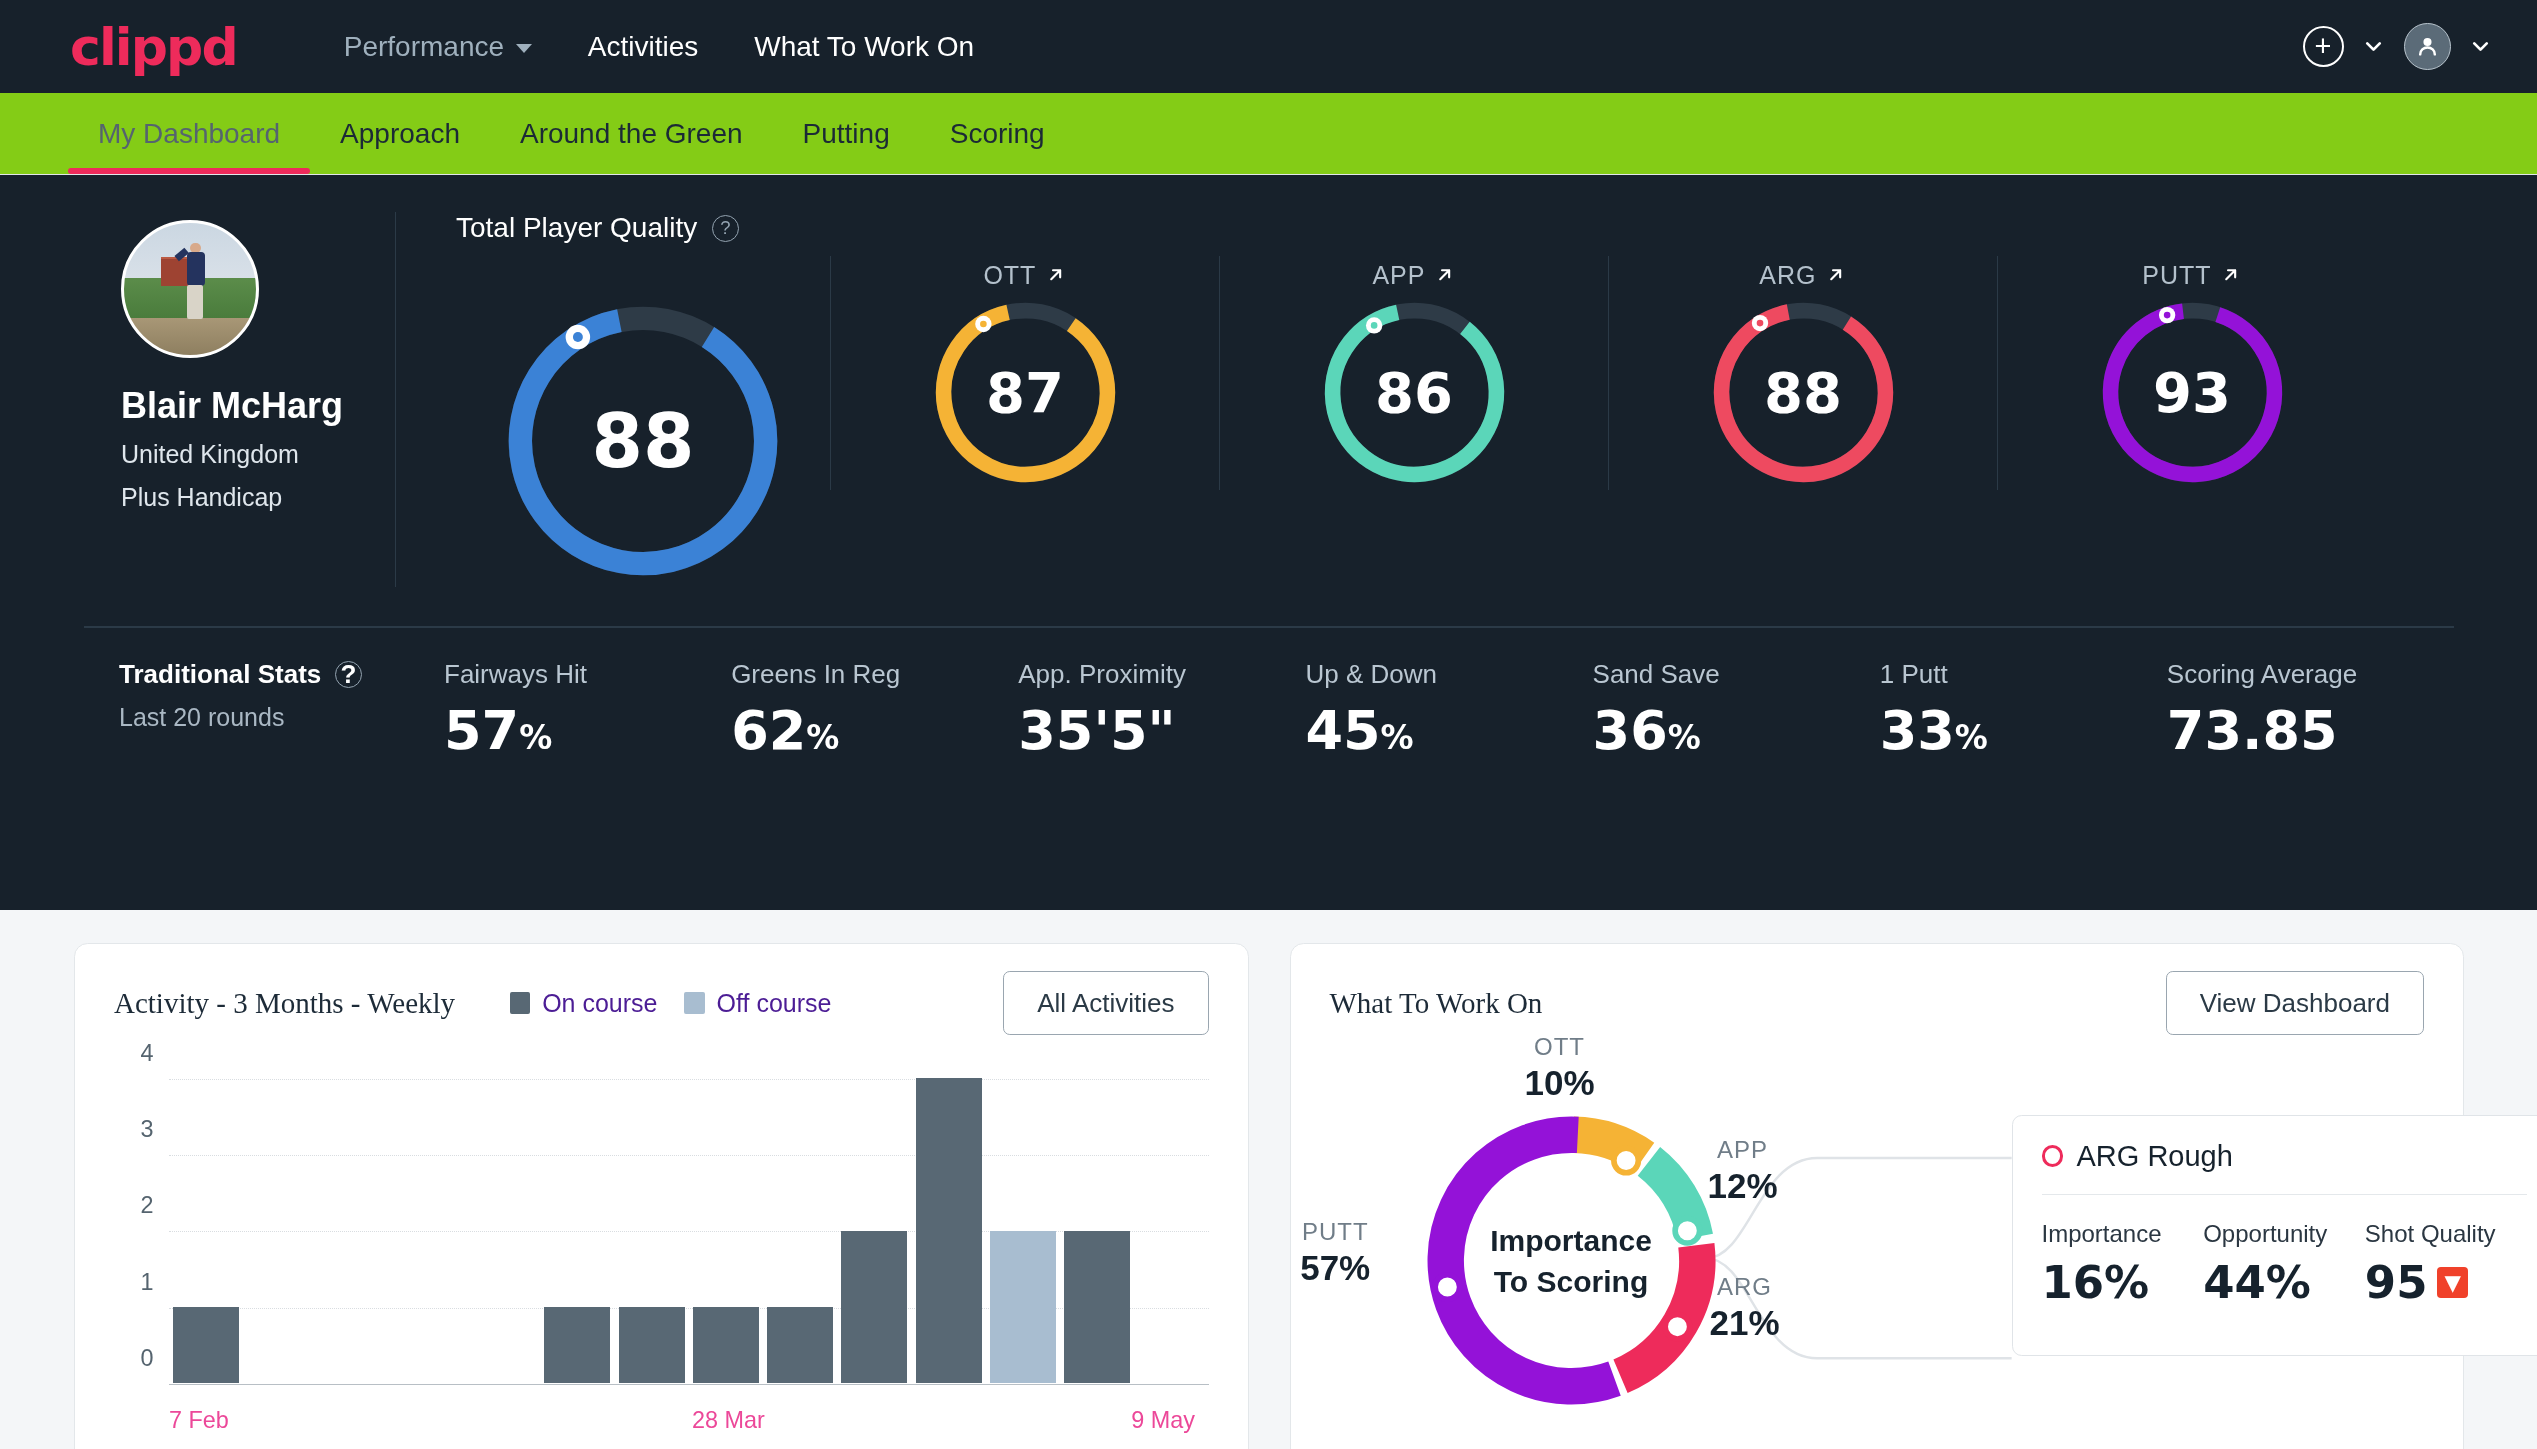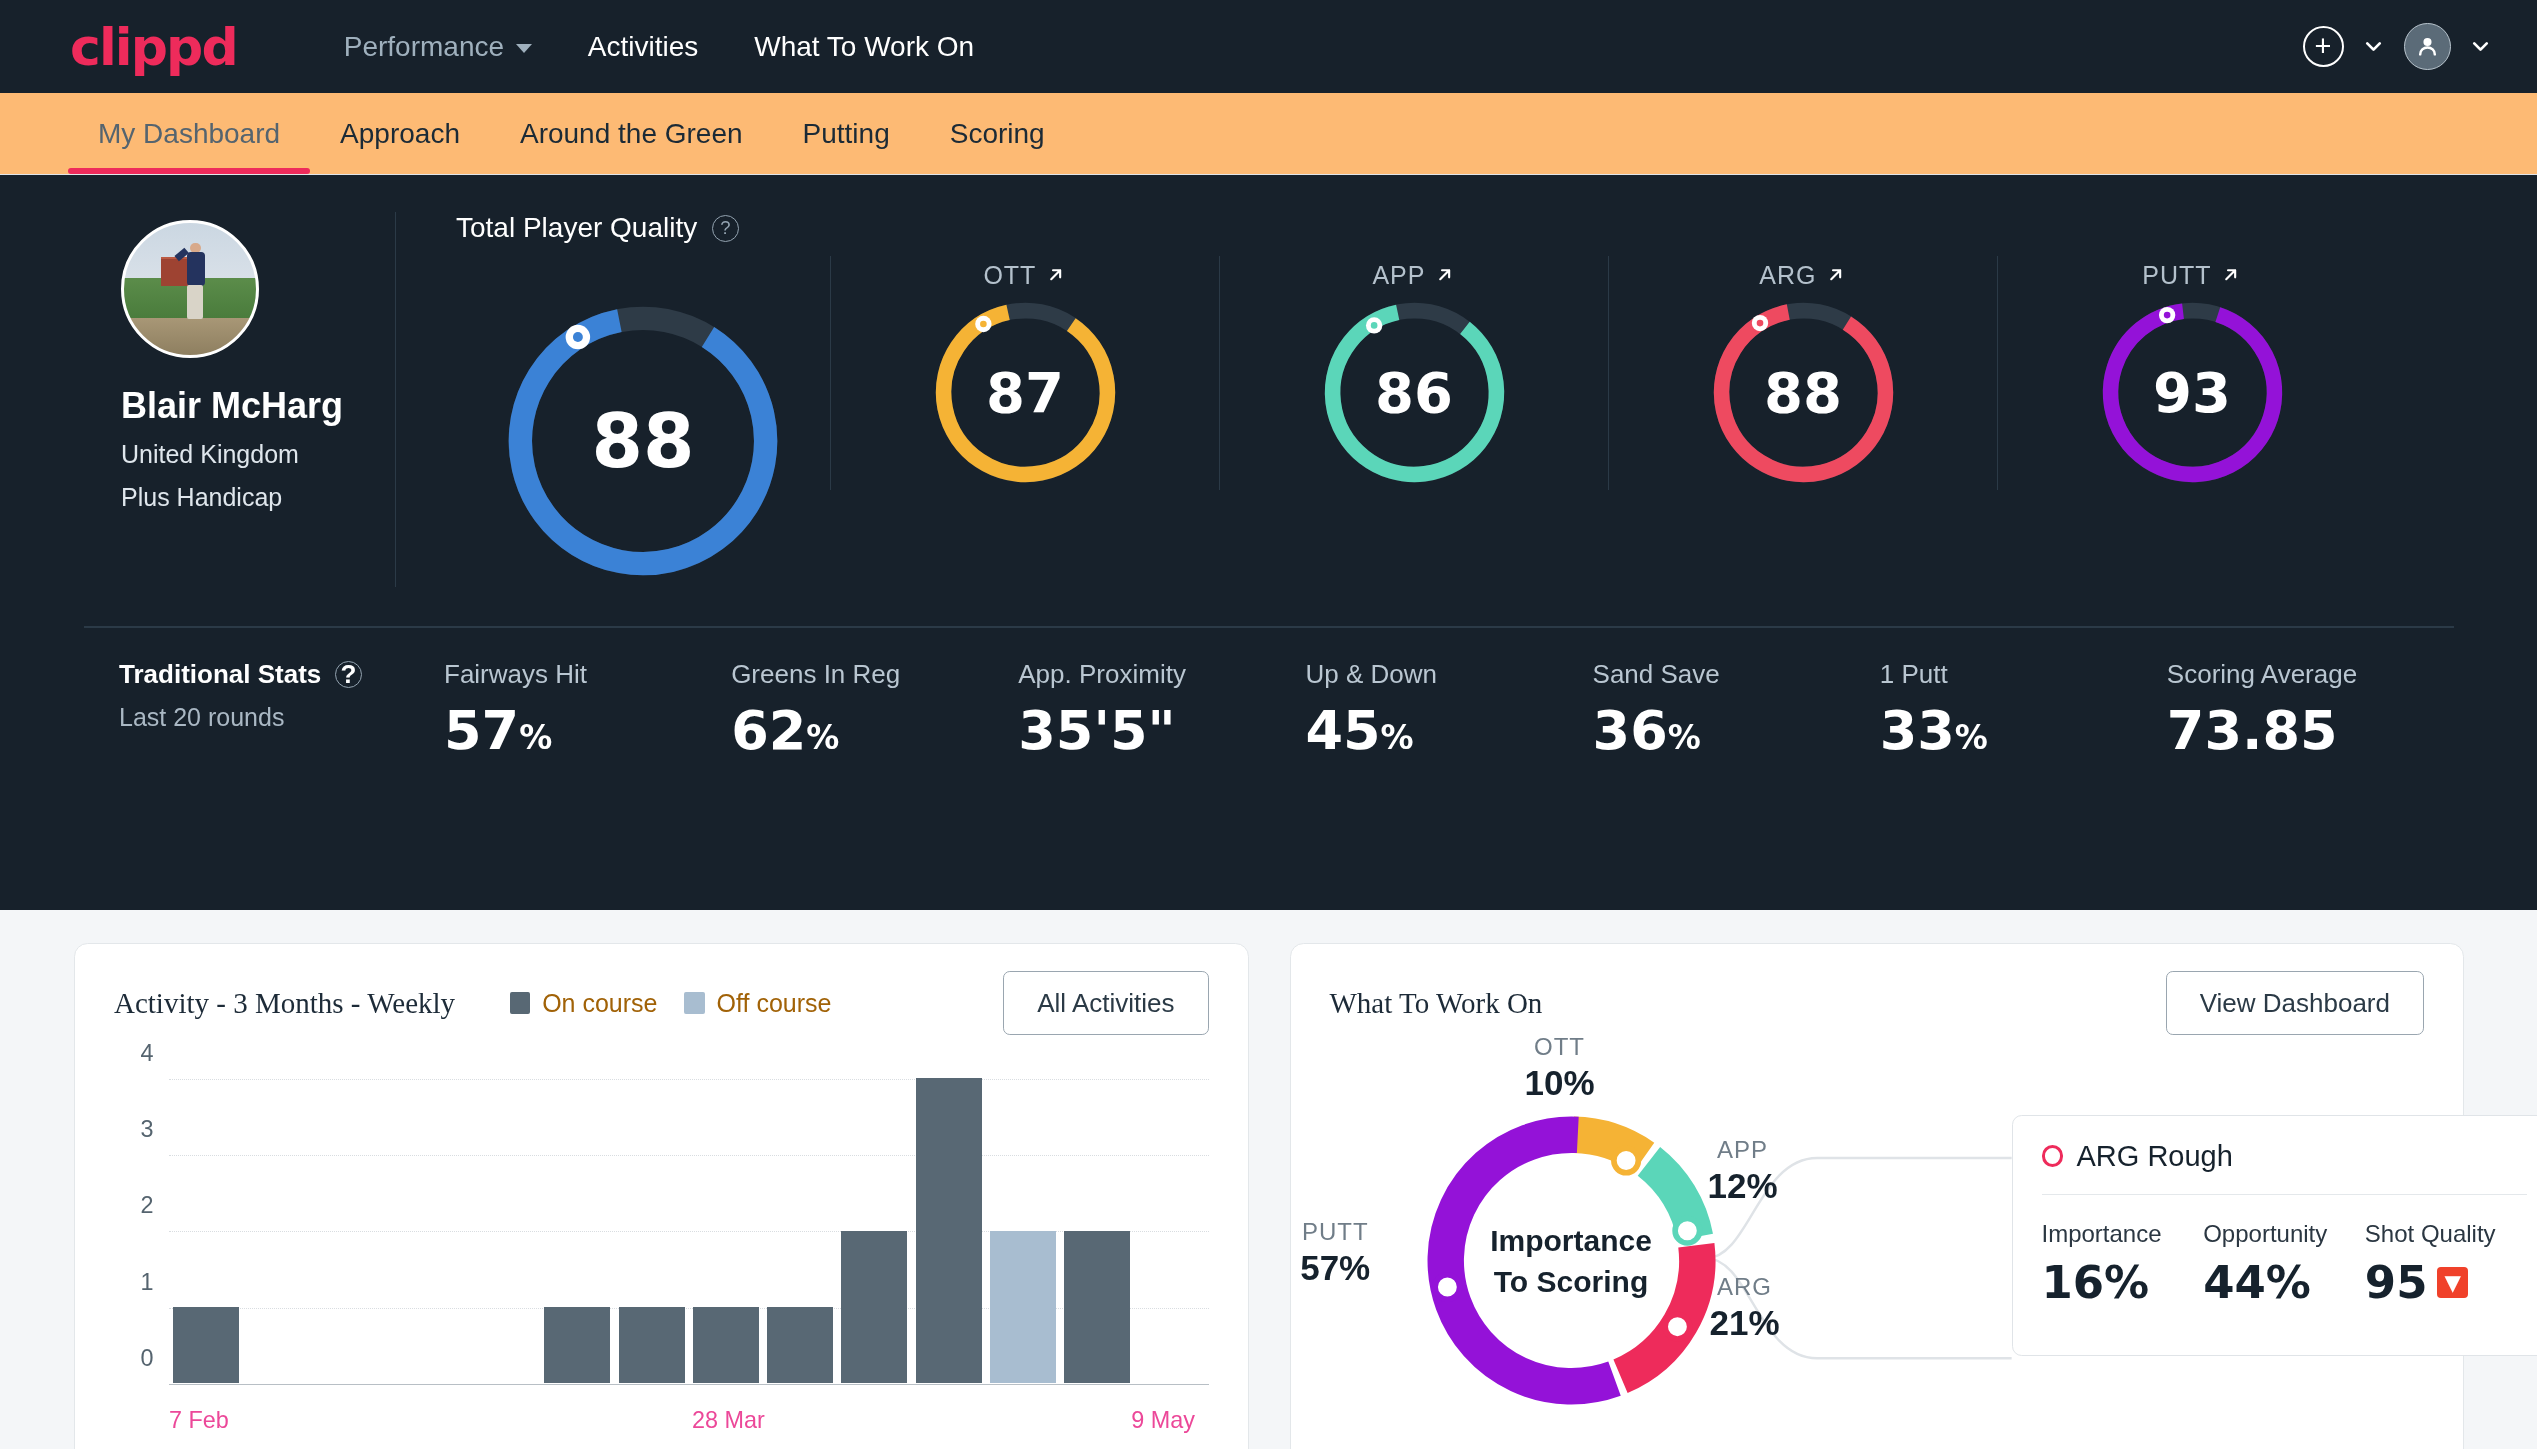--- a/index.html
+++ b/index.html
@@ -37,21 +37,21 @@
     color: #fff; font-size: 29px; line-height: 1; cursor: pointer;
   }
   .avatar-btn {
     width: 47px; height: 47px; border-radius: 50%;
     background: #5b6b78; border: 1.9px solid #b9c5ce;
     display: flex; align-items: center; justify-content: center; cursor: pointer;
   }
 
   
   .tabbar {
-    height: 82px; background: #fdba74; display: flex; align-items: stretch;
+    height: 82px; background: #84cc16; display: flex; align-items: stretch;
     padding-left: 68px; border-bottom: 1px solid #e2e6ea;
   }
   .tab {
     display: flex; align-items: center; padding: 0 30px;
     font-size: 28px; color: #1b2a36; cursor: pointer; position: relative;
   }
   .tab.active { color: #55646f; }
   .tab.active::after {
     content: ""; position: absolute; left: 0; right: 0; bottom: 0;
     height: 5.8px; background: #ee2b5b; border-radius: 2.9px;
@@ -135,21 +135,21 @@
   .cards { display: flex; gap: 41px; padding: 33px 74px 0 74px; }
   .card {
     background: #ffffff; border: 1px solid #e3e7ea; border-radius: 13.6px;
     flex: 1; height: 576px; position: relative;
   }
   .card-head {
     display: flex; align-items: center; padding: 27px 39px 0 39px;
   }
   .card-title { font-size: 29px; color: #1d2b38; font-weight: 400; font-family: Liberation Serif, serif; }
   .legend { display: flex; align-items: center; gap: 27px; margin-left: 55px; }
-  .legend-item { display: flex; align-items: center; gap: 11.7px; font-size: 25px; color: #a16207; }
+  .legend-item { display: flex; align-items: center; gap: 11.7px; font-size: 25px; color: #4c1d95; }
   .swatch { width: 20.4px; height: 22.4px; border-radius: 1.9px; }
   .btn-outline {
     margin-left: auto; border: 1px solid #9aa6b0; border-radius: 6.8px;
     padding: 15.6px 33px; font-size: 26px; color: #2b3a46; background: #fff;
     cursor: pointer; white-space: nowrap;
   }
 
   
   .chart-area { position: relative; margin: 27px 39px 0 39px; height: 389px; }
   .plot { position: absolute; left: 55px; right: 0; top: 17.5px; bottom: 66px; }

